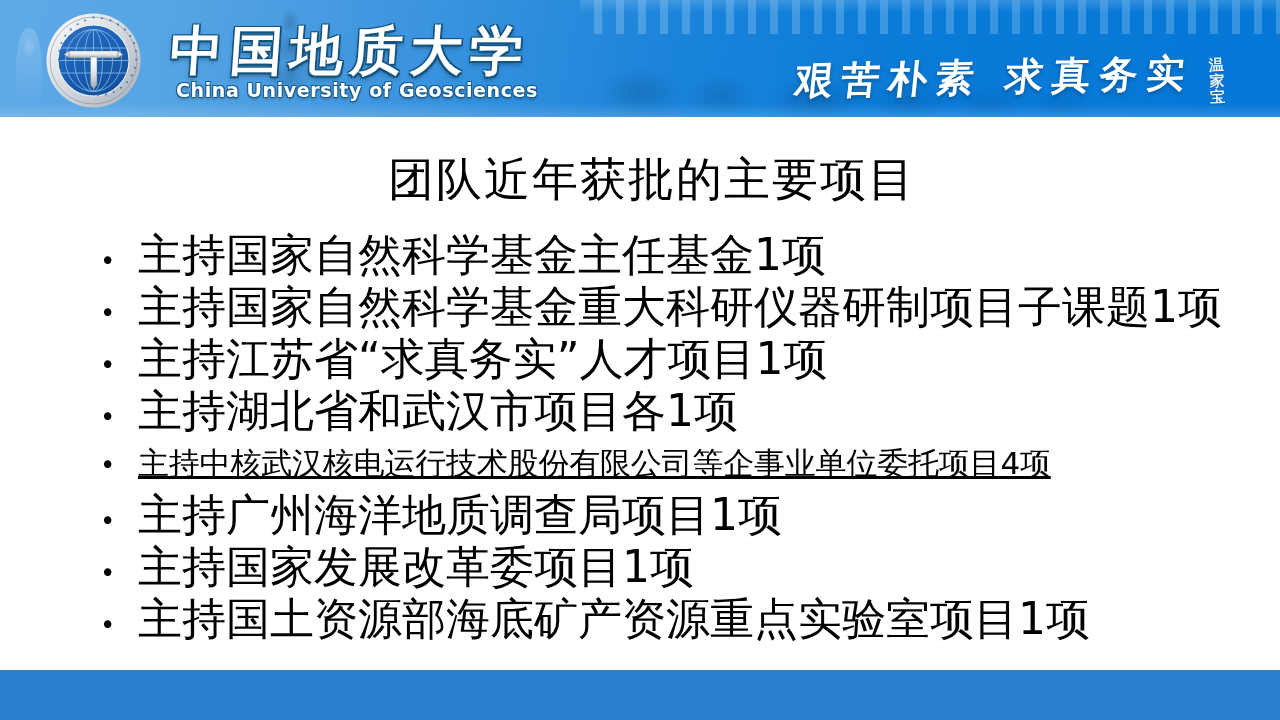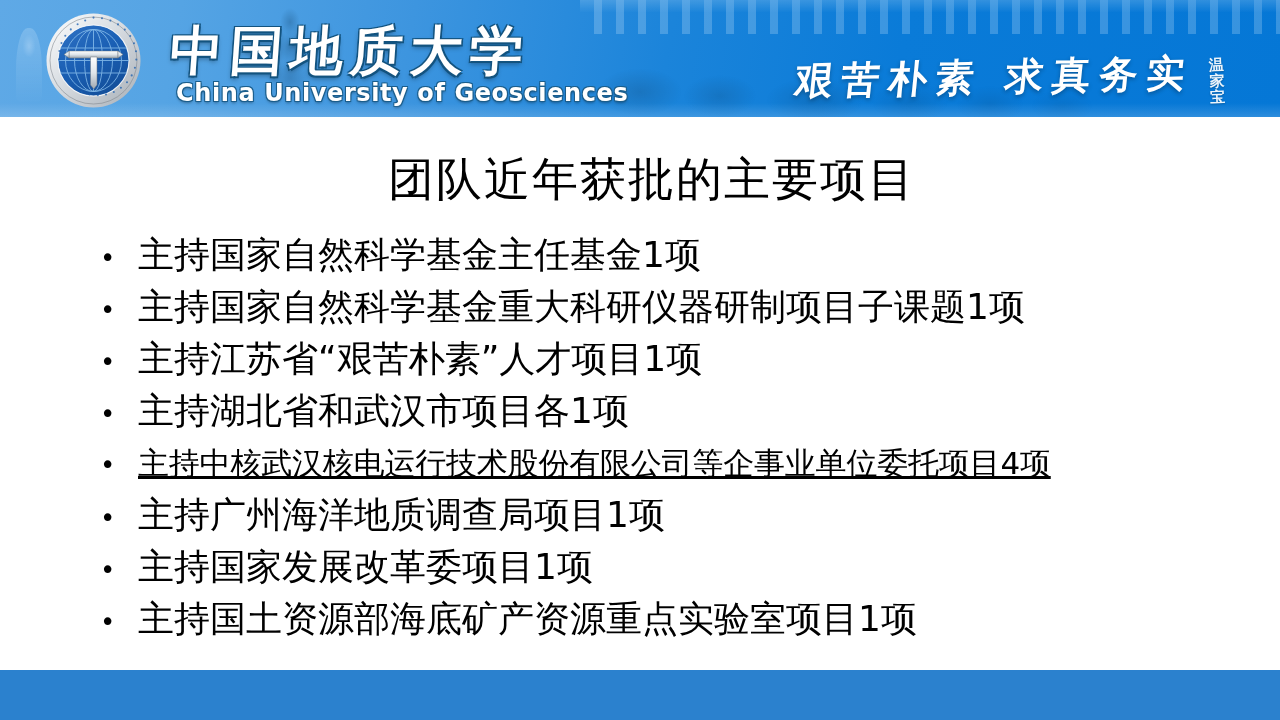--- a/index.html
+++ b/index.html
@@ -116,21 +116,21 @@
       -1.5px  1.5px 0 #13537f,
        1.5px  1.5px 0 #13537f,
        0 3px 5px rgba(0,0,0,0.38);
     transform: skewX(-4deg);
   }
   .uni-name-en {
     position: absolute;
     left: 176px;
     top: 79px;
     font-family: "DejaVu Sans", "Liberation Sans", sans-serif;
-    font-size: 24px;
+    font-size: 19px;
     font-weight: 700;
     letter-spacing: 0.6px;
     color: #ffffff;
     white-space: nowrap;
     text-shadow:
       -1px -1px 0 #1b5e8c,
        1px -1px 0 #1b5e8c,
       -1px  1px 0 #1b5e8c,
        1px  1px 0 #1b5e8c,
        0 2px 3px rgba(0,0,0,0.35);
@@ -211,21 +211,21 @@
     width: 38px;
     font-family: "DejaVu Sans", "Liberation Sans", sans-serif;
     font-size: 26px;
     line-height: 52px;
     color: #000000;
     text-align: left;
   }
   .bullet-text {
     flex: 1 1 auto;
     font-family: "DejaVu Sans", "Liberation Sans", sans-serif;
-    font-size: 36px;
+    font-size: 44px;
     line-height: 52px;
     color: #000000;
     letter-spacing: 0px;
   }
   .bullet-item.long .bullet-text {
     font-size: 31px;
     letter-spacing: -0.2px;
     text-decoration: underline;
   }
 
@@ -339,21 +339,21 @@
     <li class="bullet-item">
       <span class="bullet-marker">•</span>
       <span class="bullet-text">主持国家自然科学基金主任基金1项</span>
     </li>
     <li class="bullet-item">
       <span class="bullet-marker">•</span>
       <span class="bullet-text">主持国家自然科学基金重大科研仪器研制项目子课题1项</span>
     </li>
     <li class="bullet-item">
       <span class="bullet-marker">•</span>
-      <span class="bullet-text">主持江苏省“艰苦朴素”人才项目1项</span>
+      <span class="bullet-text">主持江苏省“求真务实”人才项目1项</span>
     </li>
     <li class="bullet-item">
       <span class="bullet-marker">•</span>
       <span class="bullet-text">主持湖北省和武汉市项目各1项</span>
     </li>
     <li class="bullet-item long">
       <span class="bullet-marker">•</span>
       <span class="bullet-text">主持中核武汉核电运行技术股份有限公司等企事业单位委托项目4项</span>
     </li>
     <li class="bullet-item">

